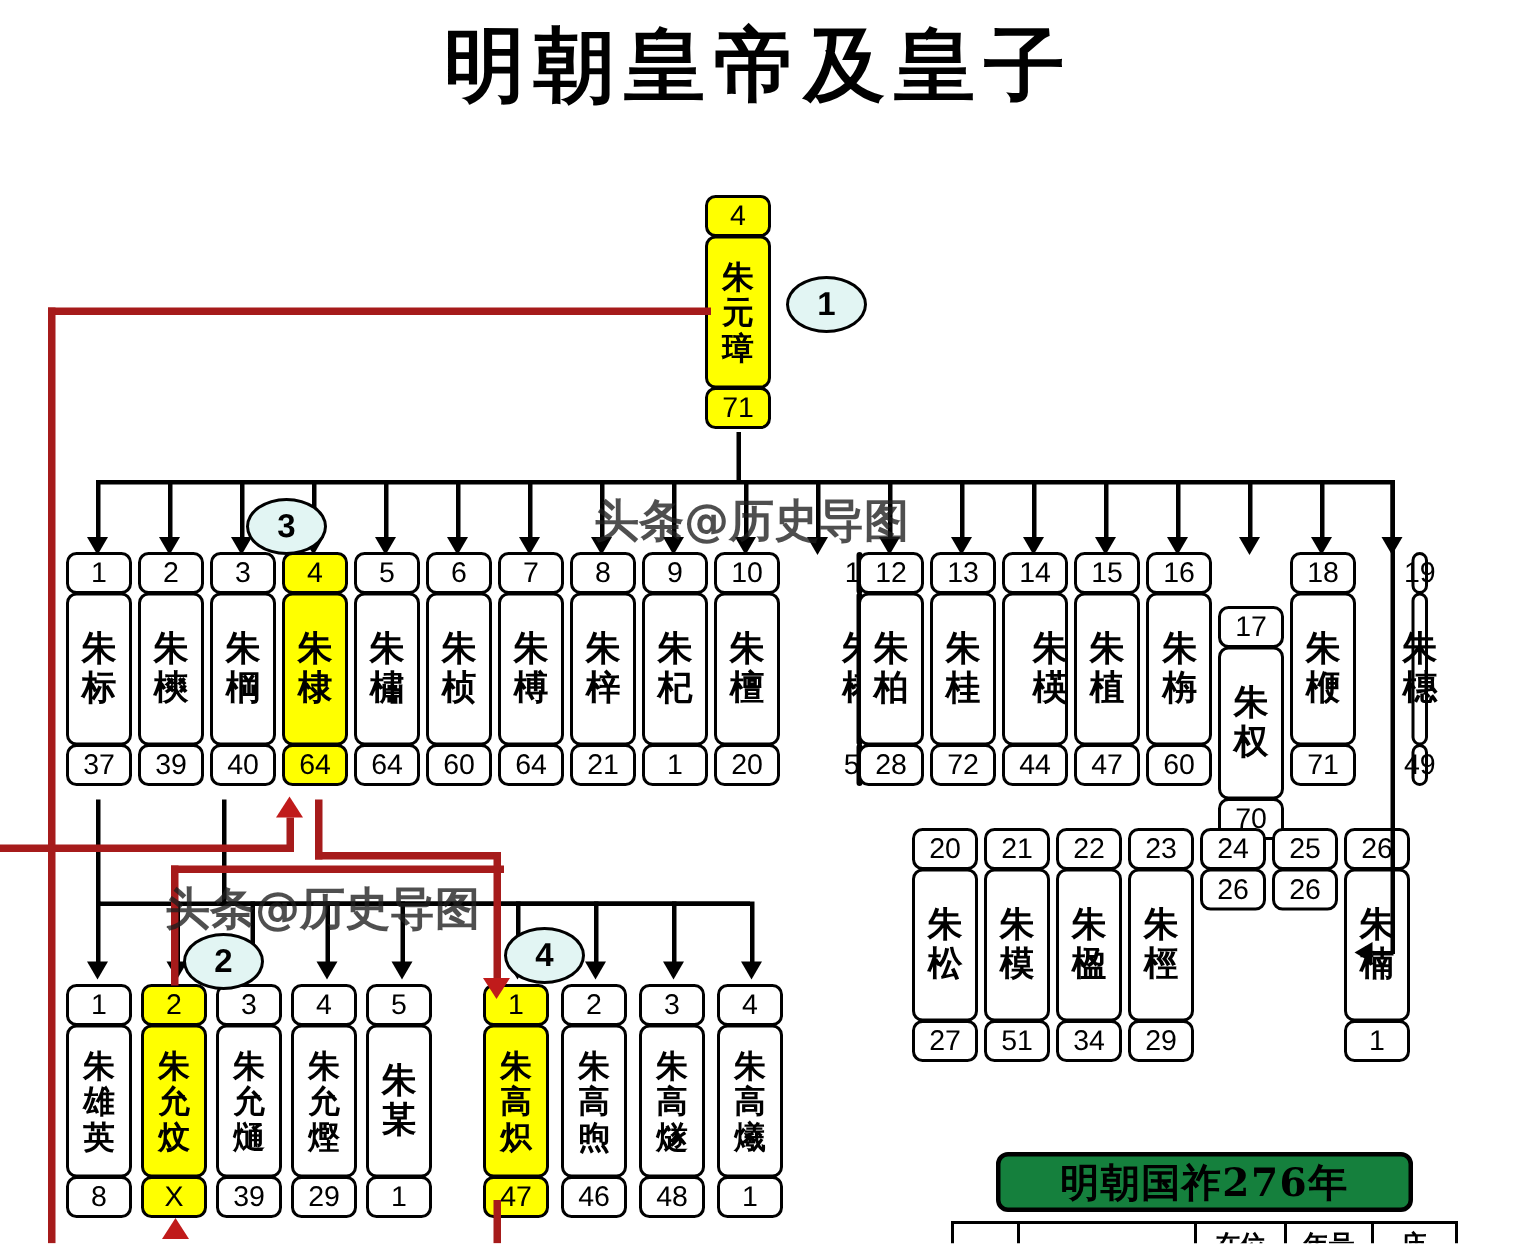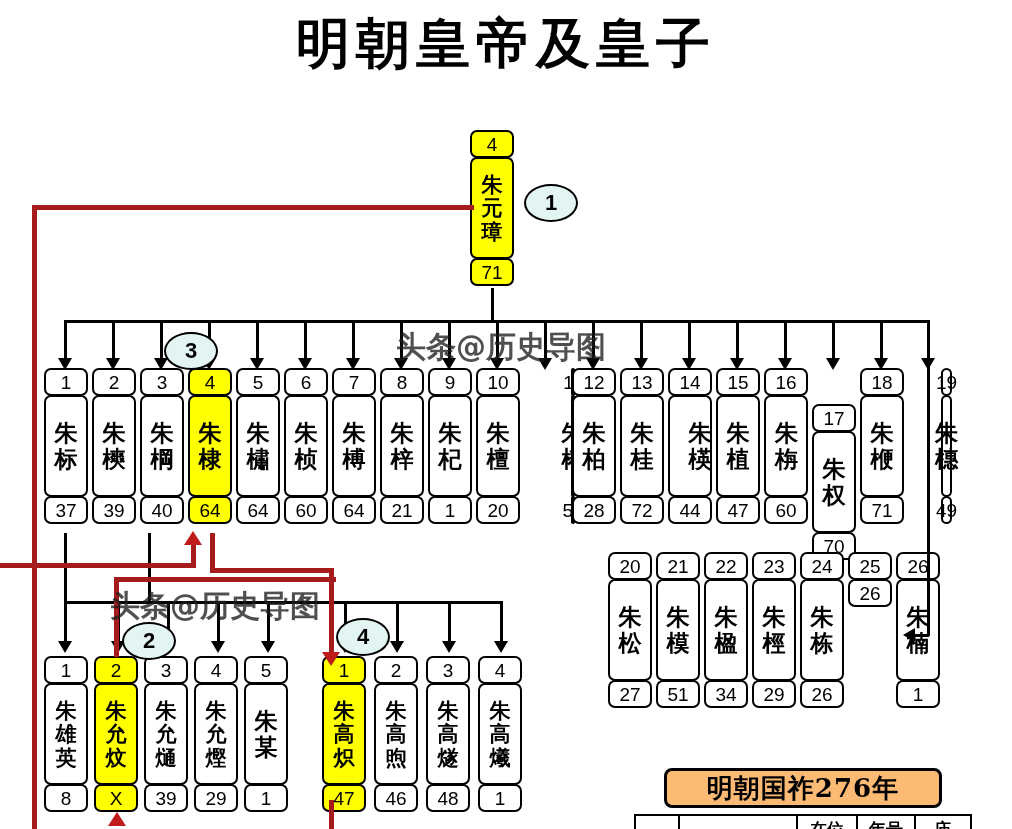--- a/index.html
+++ b/index.html
@@ -131,21 +131,21 @@
     pointer-events: none;
   }
 
   
   #footer-box {
     position: absolute;
     left: 664px; top: 768px;
     width: 278px; height: 40px;
     border: 3px solid #000;
     border-radius: 8px;
-    background: #fdba74;
+    background: #15803d;
     display: flex; align-items: center; justify-content: center;
     font-family: "DejaVu Serif", "Liberation Serif", serif;
     font-size: 26px; font-weight: 700;
     letter-spacing: 1px;
     z-index: 20;
   }
   #footer-table {
     position: absolute;
     left: 634px; top: 814px;
     width: 338px; height: 40px;
@@ -388,23 +388,20 @@
       </div>
       <div class="card" style="left: 752px; top: 552px;">
         <div class="cell rank">23</div>
         <div class="cell name n2">
           <span style="white-space: normal; width: 24px;">朱桱</span>
         </div>
         <div class="cell age">29</div>
       </div>
       <div class="card" style="left: 800px; top: 552px;">
         <div class="cell rank">24</div>
-        <div class="cell name n2">
-          <span style="white-space: normal; width: 24px;">朱栋</span>
-        </div>
         <div class="cell age">26</div>
       </div>
       <div class="card" style="left: 848px; top: 552px;">
         <div class="cell rank">25</div>
         <div class="cell age">26</div>
       </div>
       <div class="card" style="left: 896px; top: 552px;">
         <div class="cell rank">26</div>
         <div class="cell name n2">
           <span style="white-space: normal; width: 24px;">朱楠</span>

